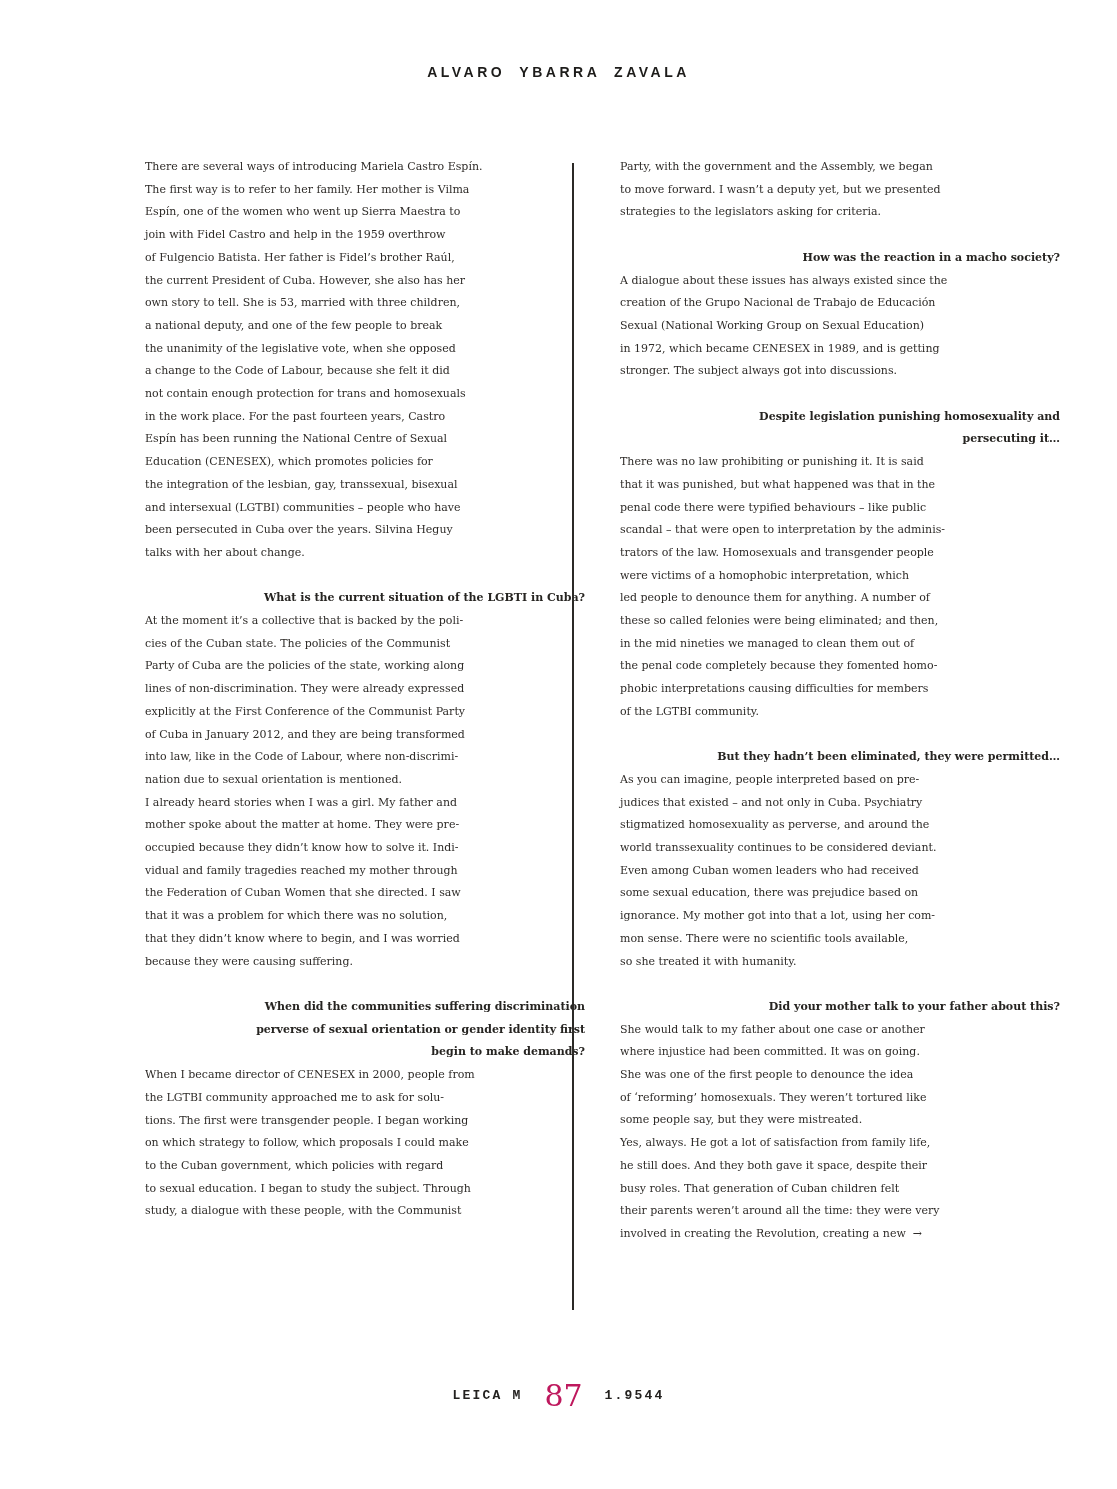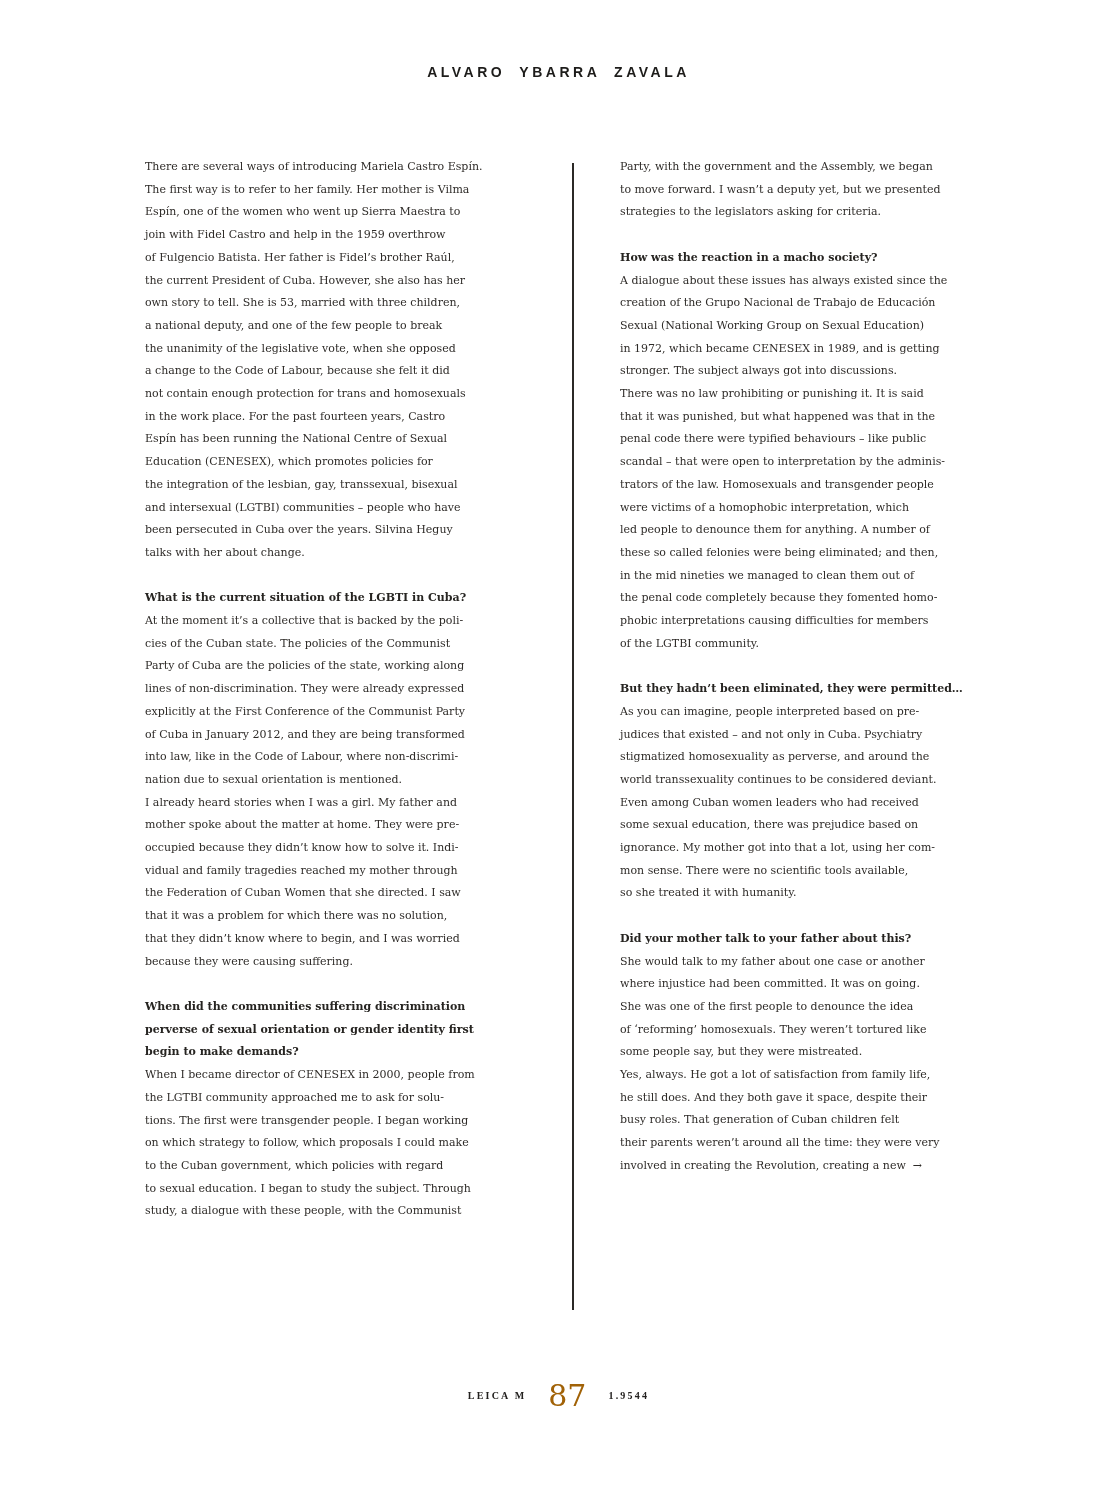--- a/index.html
+++ b/index.html
@@ -35,50 +35,51 @@
   .column-left  { left: 145px; }
   .column-right { left: 588px; margin-left: 32px; }
   .block {
     margin: 0;
     white-space: pre;
   }
   .block.question {
     font-weight: bold;
     color: #262421;
     margin-top: 22.7px;
+    text-align: right;
   }
   .column-divider {
     position: absolute;
     left: 572px;
     top: 163px;
     width: 1.5px;
     height: 1147px;
     background: #2b2926;
   }
   .footer {
     position: absolute;
     top: 1378px;
     left: 0;
     width: 100%;
     display: flex;
     justify-content: center;
     align-items: center;
     gap: 22px;
   }
   .footer .small-label {
-    font-family: Liberation Serif, serif;
+    font-family: Liberation Mono, monospace;
     font-weight: bold;
-    font-size: 10px;
+    font-size: 13px;
     letter-spacing: 2.2px;
     color: #23211f;
   }
   .footer .page-number {
     font-family: "DejaVu Serif", "Liberation Serif", serif;
     font-size: 30px;
-    color: #a16207;
+    color: #be185d;
   }
 </style>
 </head>
 <body>
 
 <div class="page">
 
   <div class="author-header">ALVARO YBARRA ZAVALA</div>
 
   <div class="column column-left">
@@ -134,20 +135,22 @@
   <div class="column column-right">
       <p class="block body">Party, with the government and the Assembly, we began
 to move forward. I wasn’t a deputy yet, but we presented
 strategies to the legislators asking for criteria.</p>
       <p class="block question">How was the reaction in a macho society?</p>
       <p class="block body">A dialogue about these issues has always existed since the
 creation of the Grupo Nacional de Trabajo de Educación
 Sexual (National Working Group on Sexual Education)
 in 1972, which became CENESEX in 1989, and is getting
 stronger. The subject always got into discussions.</p>
+      <p class="block question">Despite legislation punishing homosexuality and
+persecuting it…</p>
       <p class="block body">There was no law prohibiting or punishing it. It is said
 that it was punished, but what happened was that in the
 penal code there were typified behaviours – like public
 scandal – that were open to interpretation by the adminis-
 trators of the law. Homosexuals and transgender people
 were victims of a homophobic interpretation, which
 led people to denounce them for anything. A number of
 these so called felonies were being eliminated; and then,
 in the mid nineties we managed to clean them out of
 the penal code completely because they fomented homo-

